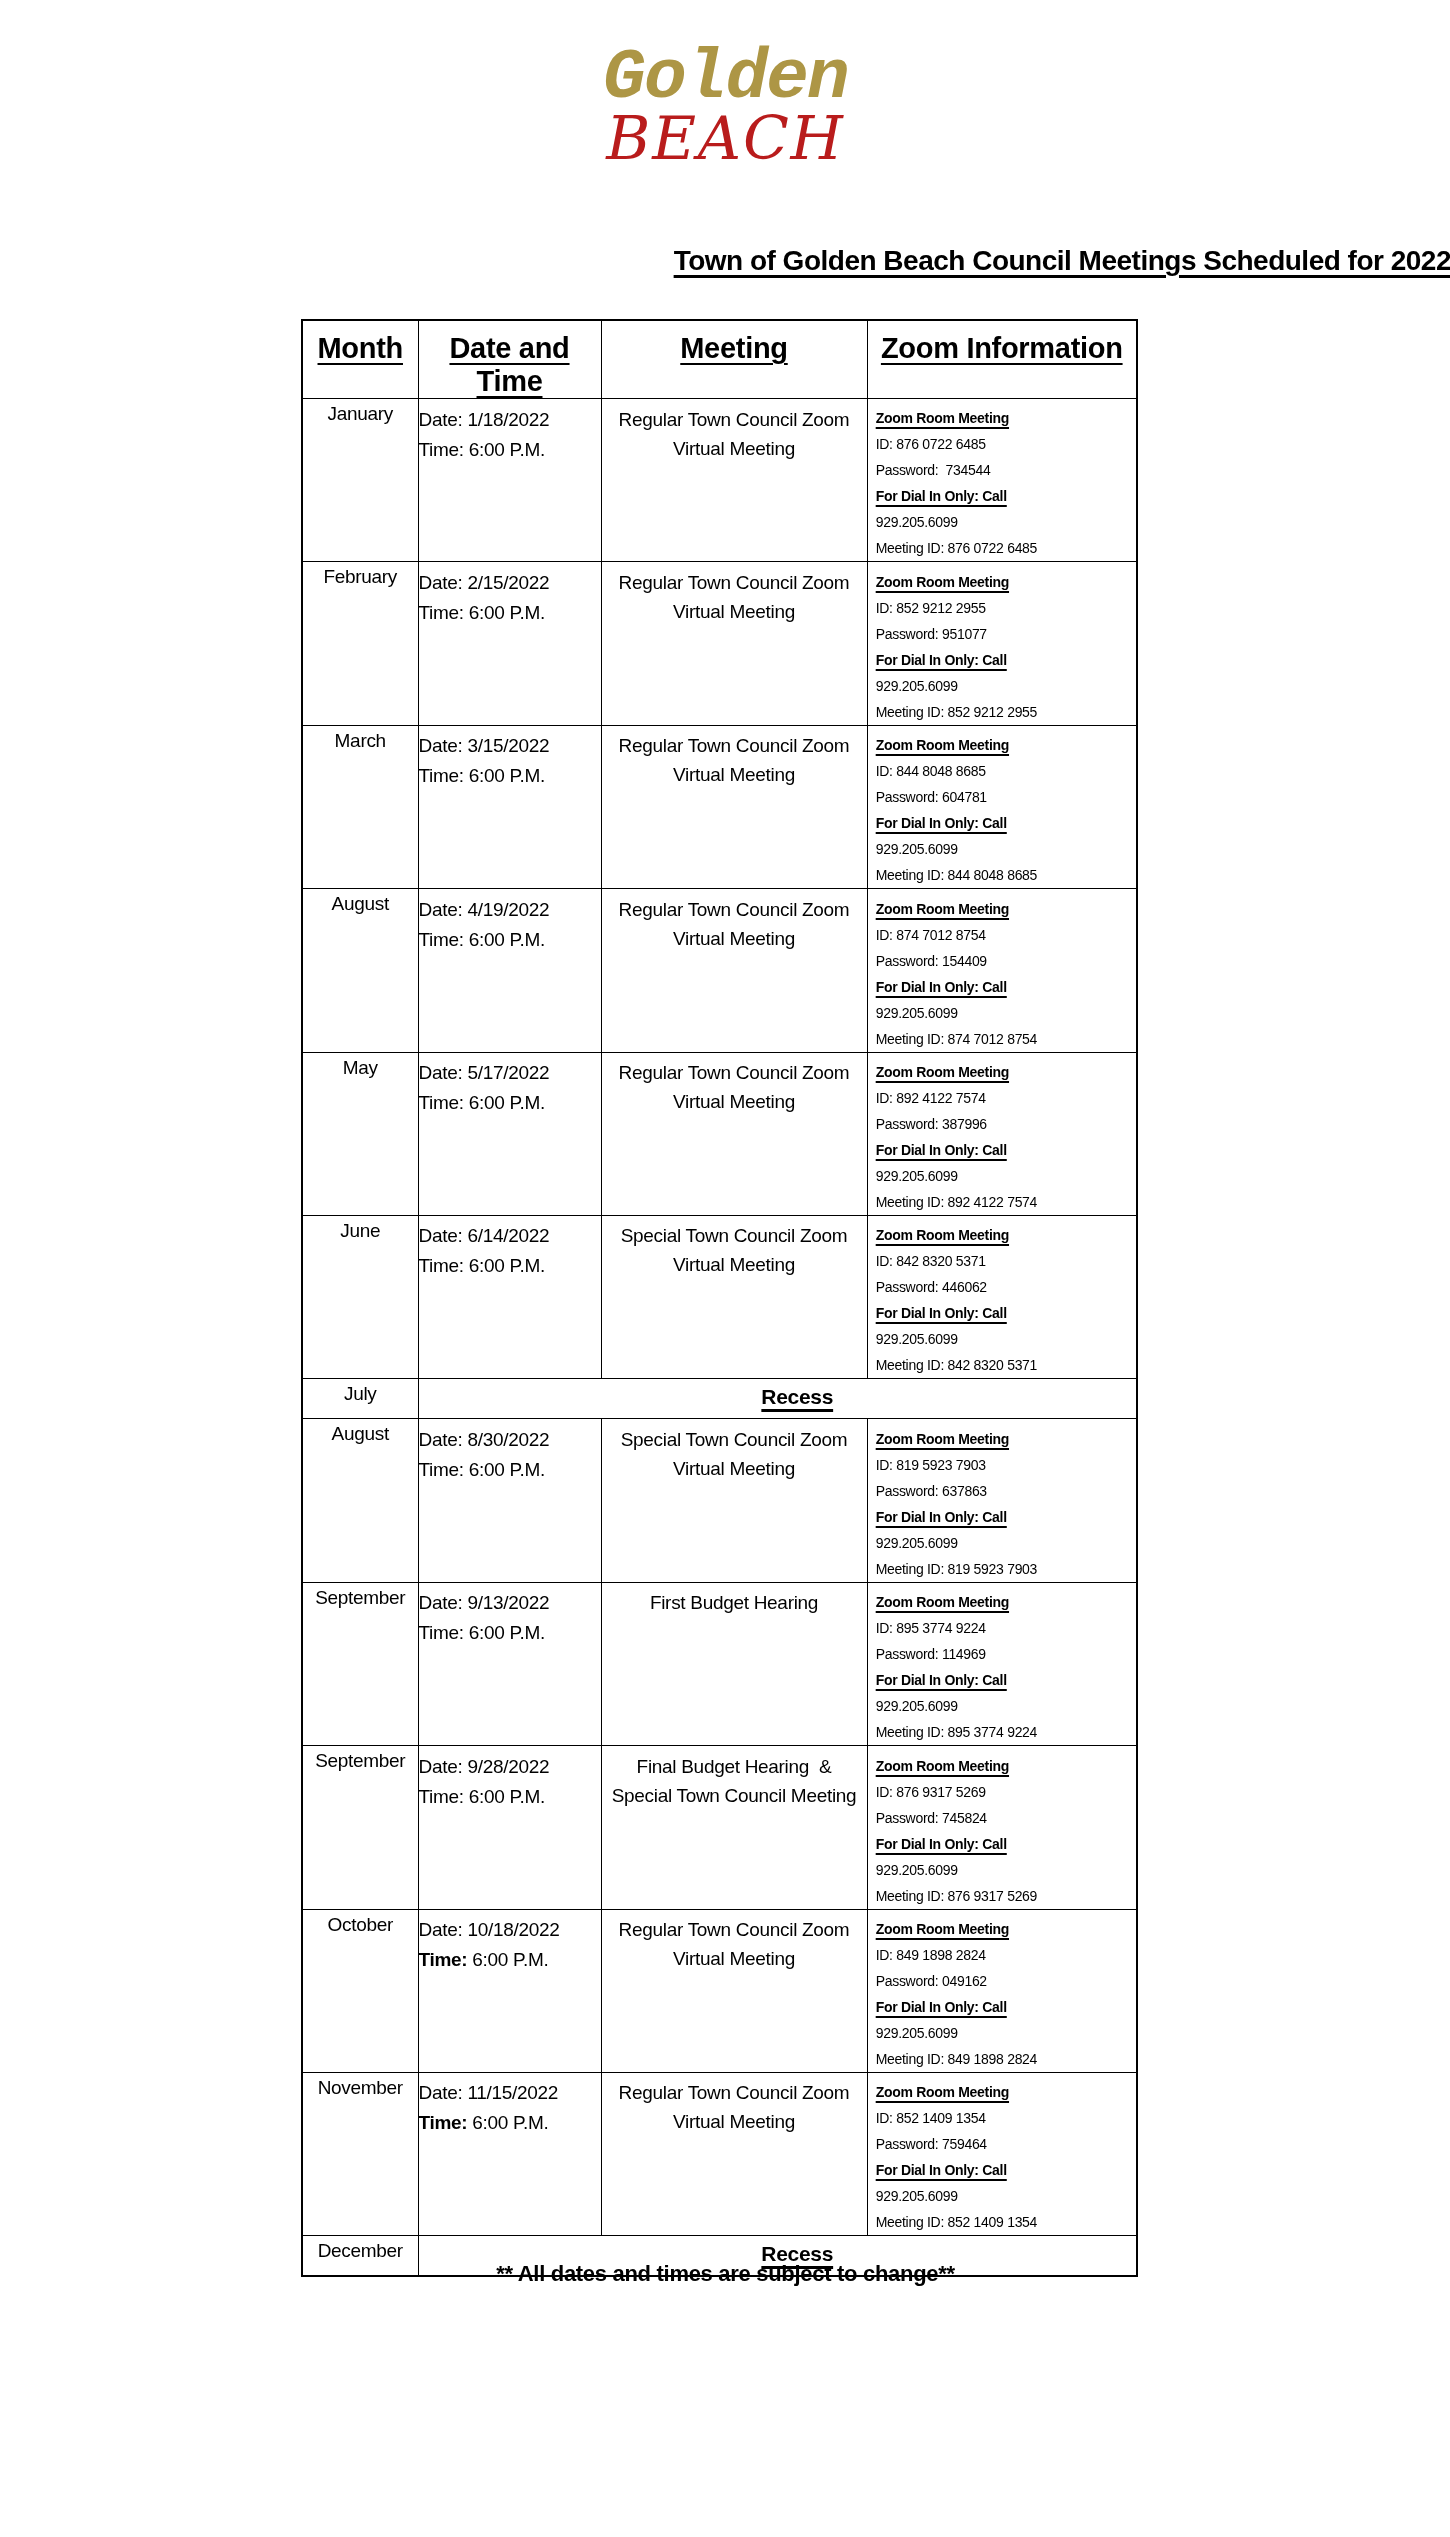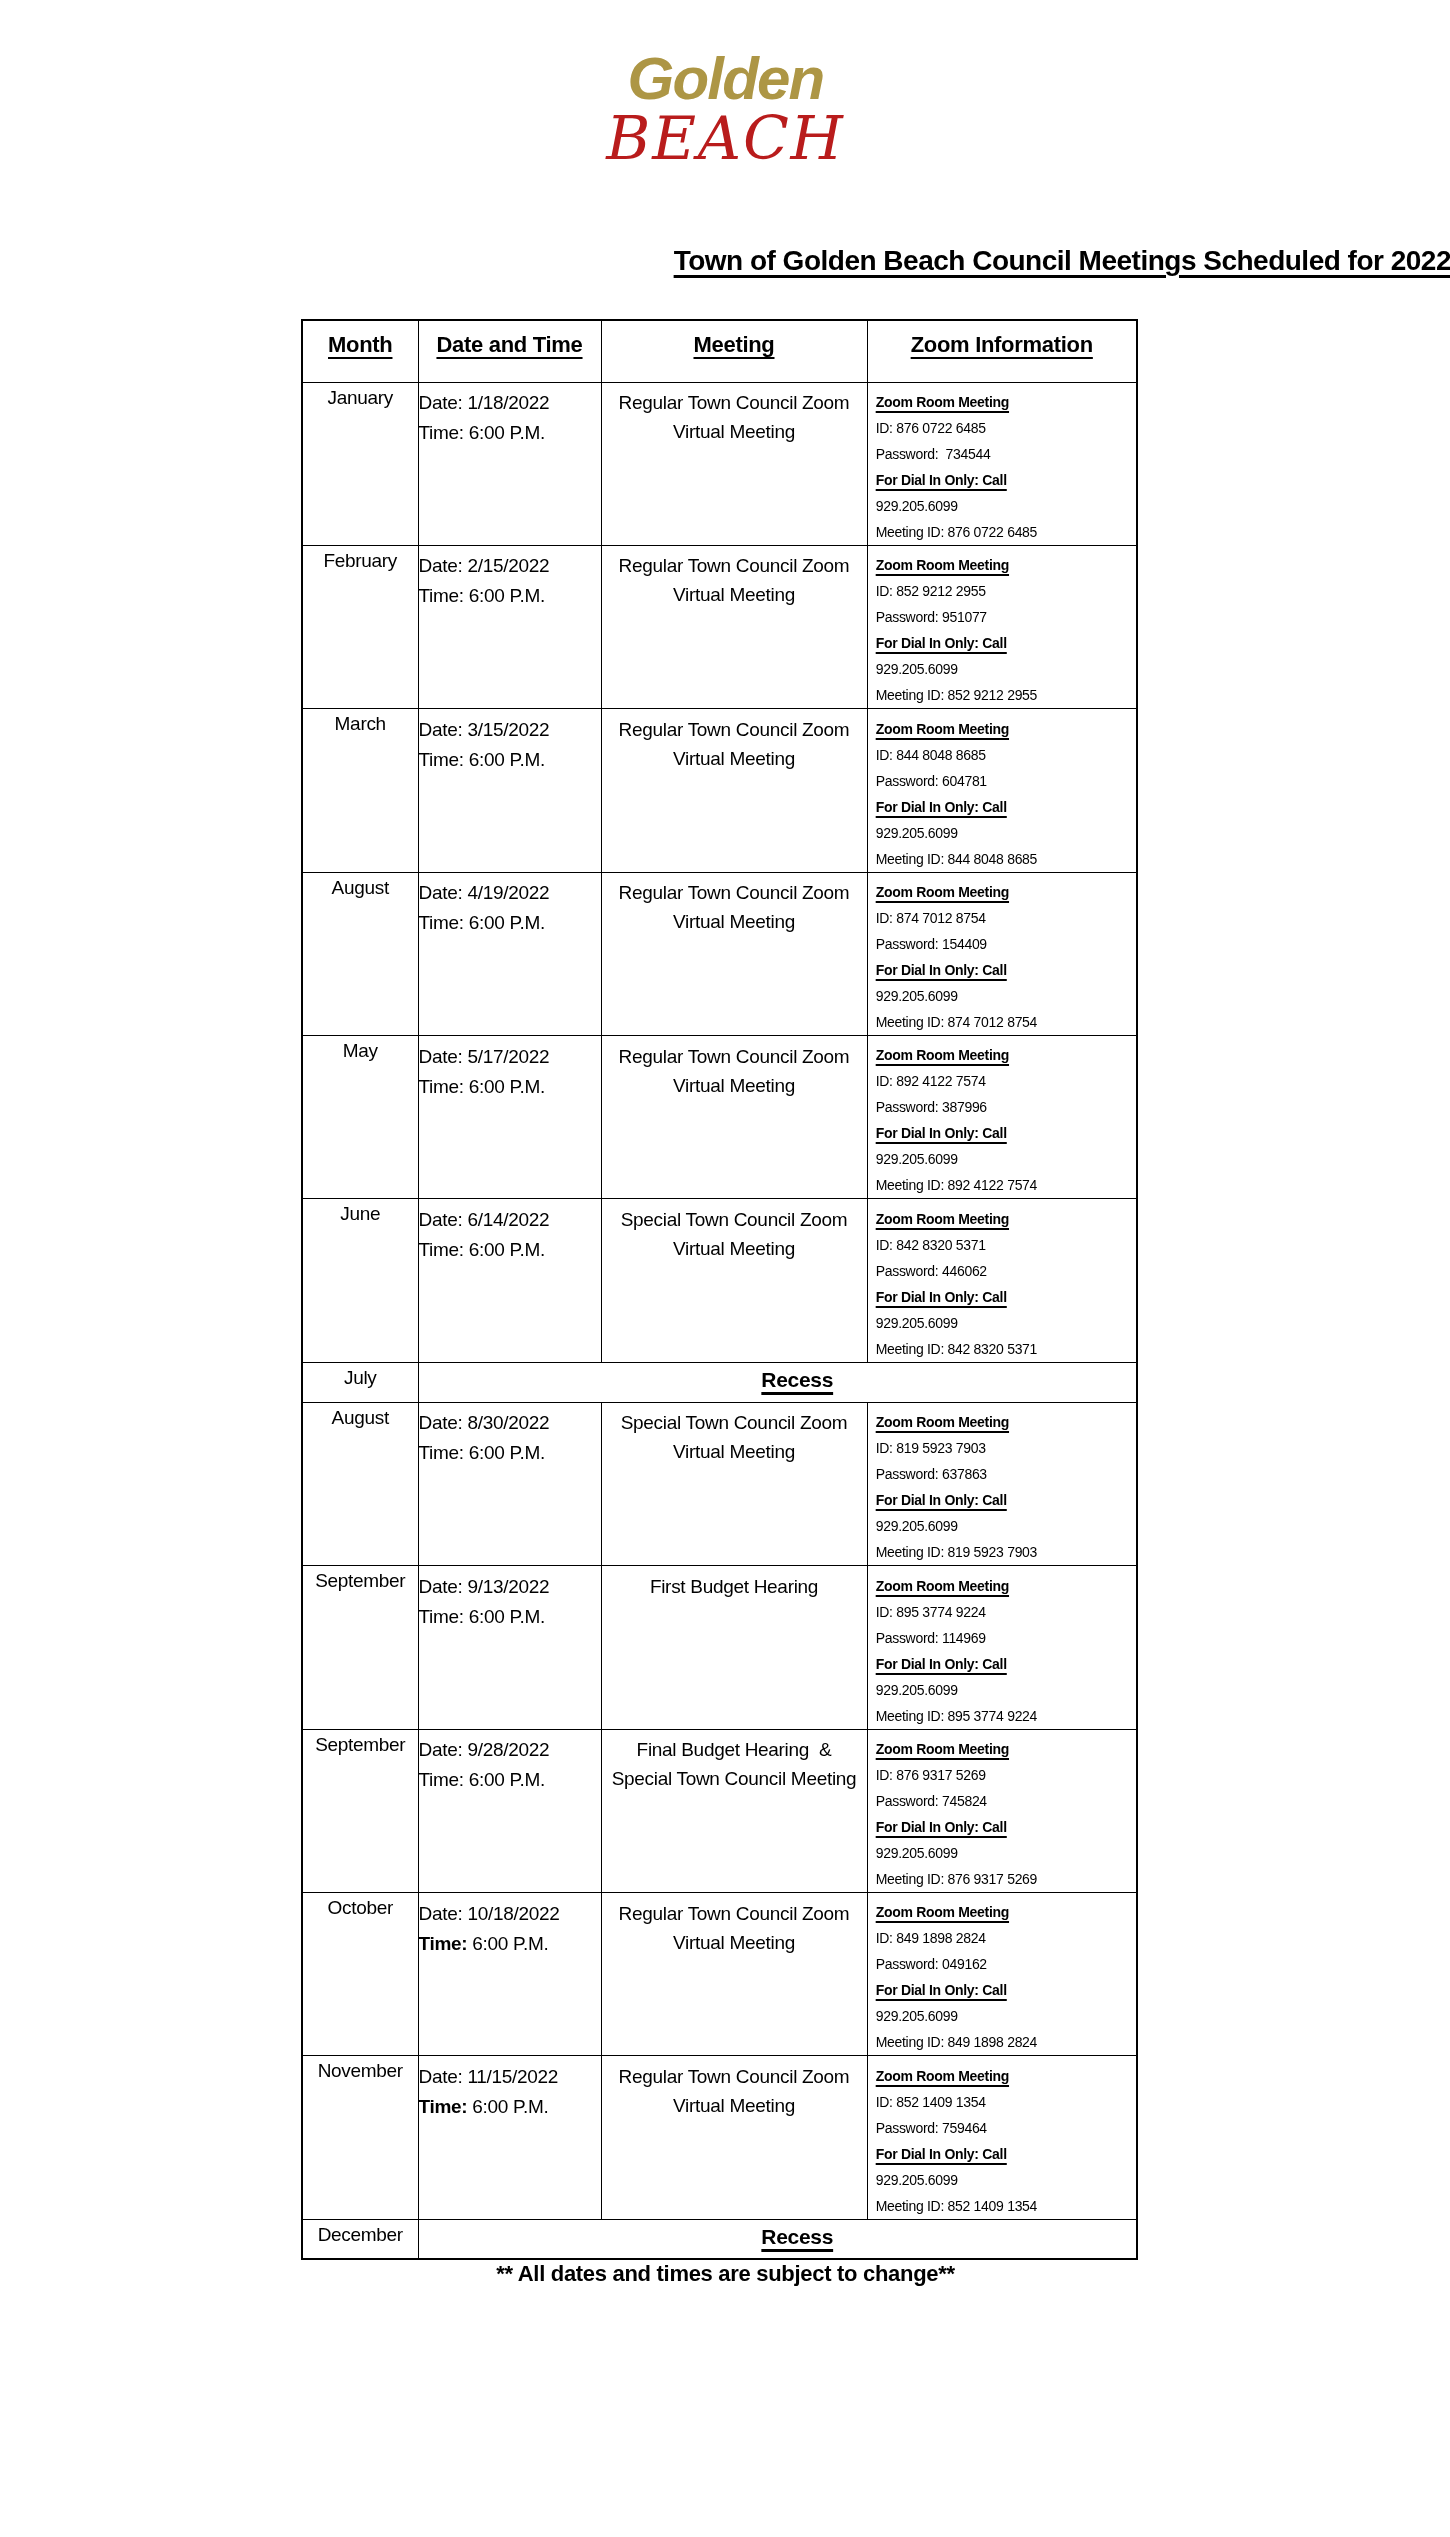--- a/index.html
+++ b/index.html
@@ -9,24 +9,24 @@
     height: 2538px;
     position: relative;
     font-family: "Liberation Sans", sans-serif;
     color: #000;
   }
   .page { position: absolute; inset: 0; background: #fff; }
 
   
   .logo { position: absolute; top: 38px; left: 0; width: 100%; text-align: center; }
   .logo-golden {
-    font-family: Liberation Sans, sans-serif;
+    font-family: Liberation Mono, monospace;
     font-style: italic;
     font-weight: bold;
-    font-size: 60px;
+    font-size: 71px;
     line-height: 81px;
     color: var(--gold, #AD9645);
     letter-spacing: -1.8px;
   }
   .logo-beach {
     font-family: "DejaVu Serif", serif;
     font-style: italic;
     font-size: 60px;
     line-height: 57px;
     color: #b91c1c;
@@ -56,21 +56,21 @@
     width: 836px;
     border: 2.7px solid #000;
   }
   col.c-month { width: 116px; }
   col.c-date  { width: 183px; }
   col.c-meet  { width: 266px; }
   col.c-zoom  { width: 270px; }
   th, td { border: 1.8px solid #000; vertical-align: top; }
   thead tr { height: 62px; }
   th {
-    font-size: 22px;
+    font-size: 29px;
     font-weight: bold;
     text-align: center;
     padding-top: 11px;
     letter-spacing: -0.3px;
     text-decoration: underline;
     text-decoration-thickness: 1.8px;
     text-underline-offset: 4.6px;
   }
   tr.meeting-row { height: 160px; }
   tr.recess-row  { height: 40px; }

